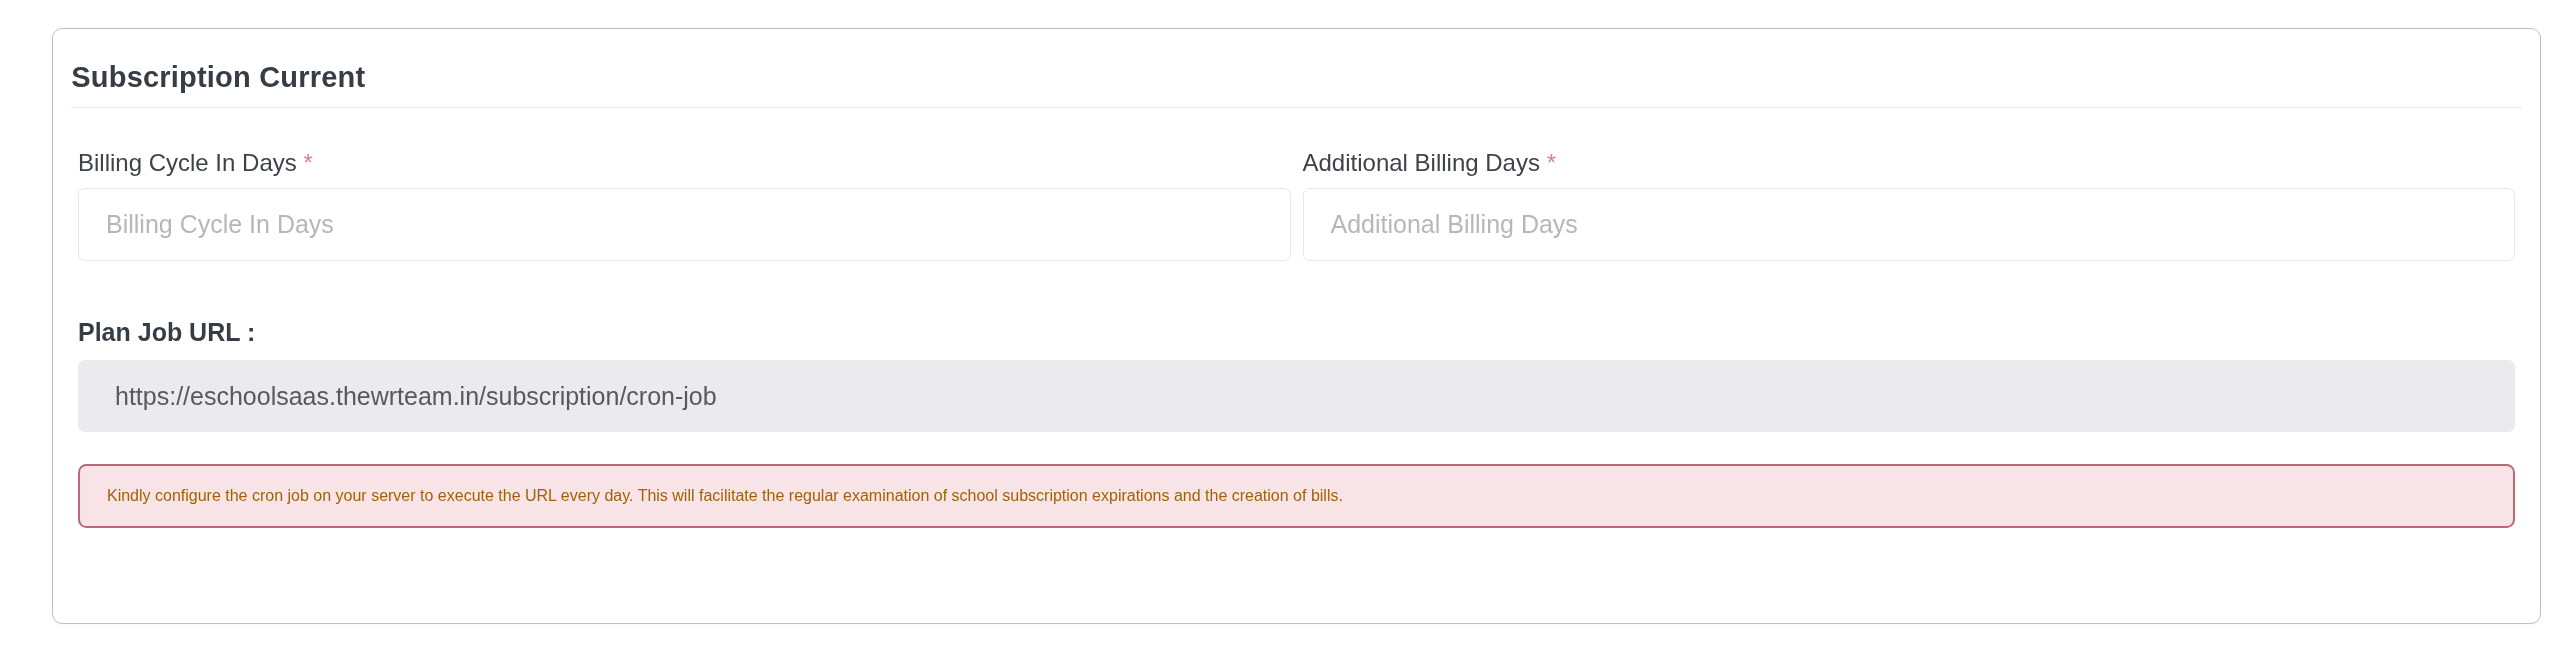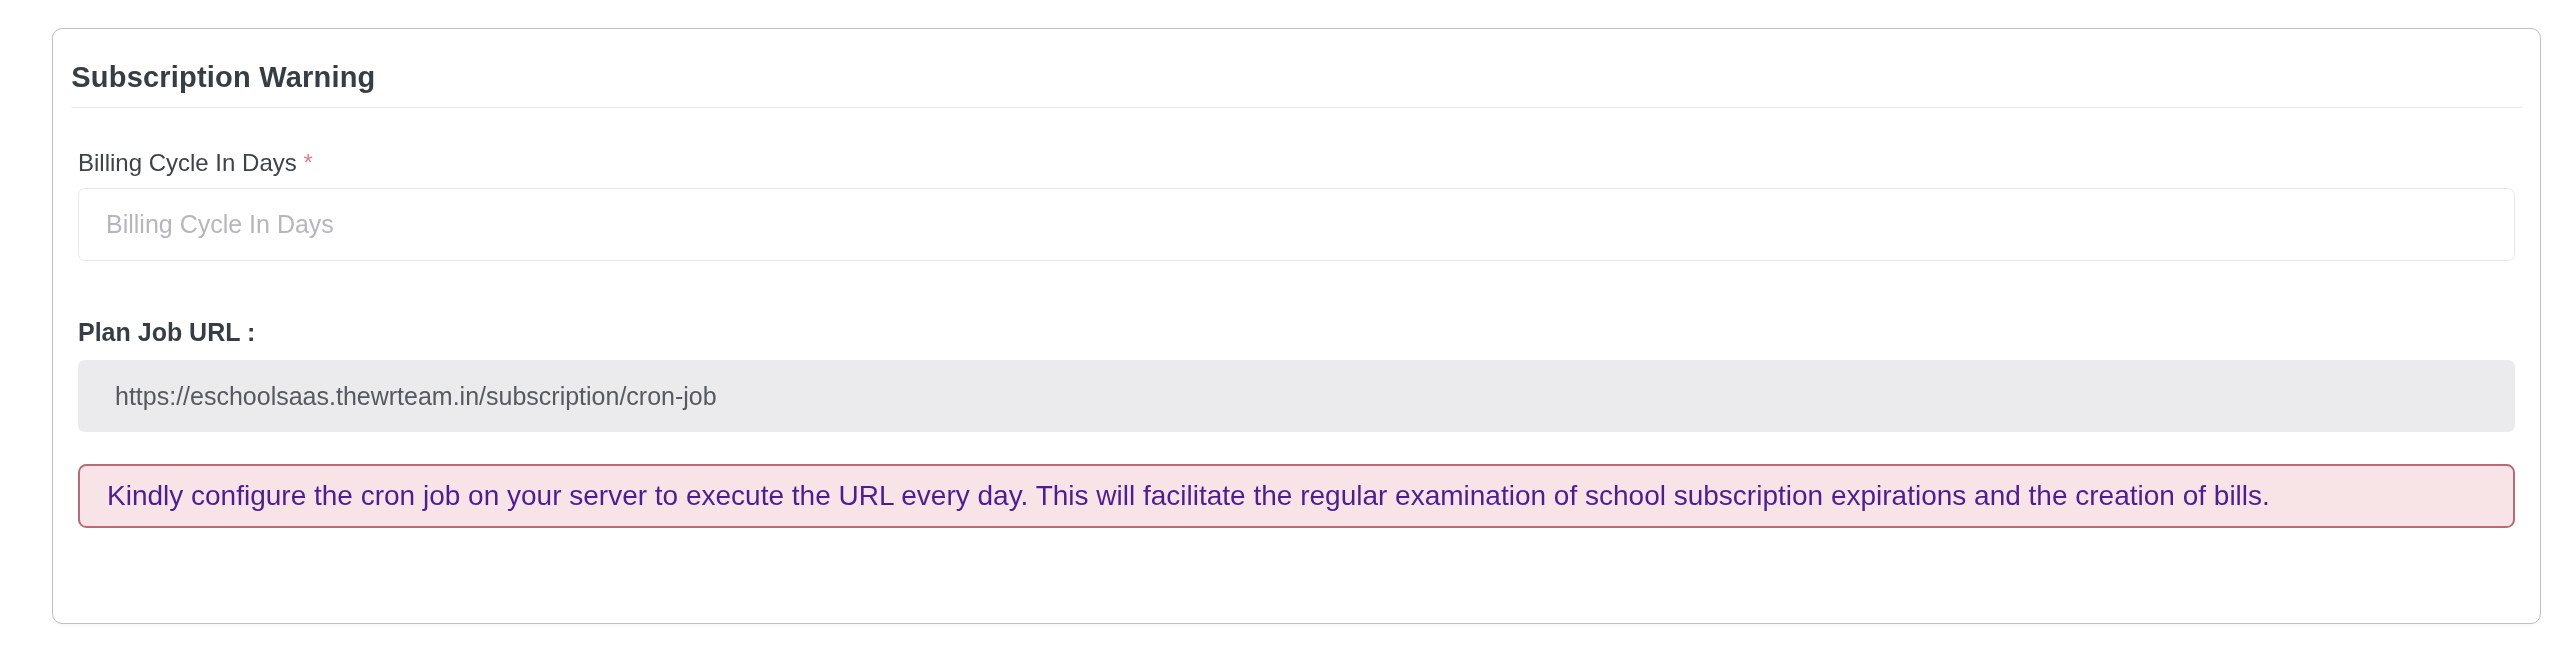--- a/index.html
+++ b/index.html
@@ -106,42 +106,46 @@
   .alert {
     margin-top: 32px;
     height: 64px;
     box-sizing: border-box;
     background: #f8e4e7;
     border: 2.5px solid #b96a76;
     border-radius: 8.3px;
     display: flex;
     align-items: center;
     padding: 0 27px;
-    font-size: 28px;
-    color: #4c1d95;
+    font-size: 16px;
+    color: #a16207;
   }
 </style>
 </head>
 <body>
 
 <div class="page">
   <section class="card">
 
-    <h1 class="card-title">Subscription Warning</h1>
+    <h1 class="card-title">Subscription Current</h1>
     <hr class="divider">
 
     <div class="form-area">
 
       <div class="fields-row">
 
         <div class="field">
           <label class="field-label"><span>Billing Cycle In Days</span><span class="req">*</span></label>
           <input type="text" class="text-input" placeholder="Billing Cycle In Days" style="">
         </div>
 
+        <div class="field">
+          <label class="field-label"><span>Additional Billing Days</span><span class="req">*</span></label>
+          <input type="text" class="text-input" placeholder="Additional Billing Days" style="">
+        </div>
 
 
       </div>
 
       <span class="cron-label">Plan Job URL :</span>
 
       <div class="url-box">
         <span>https://eschoolsaas.thewrteam.in/subscription/cron-job</span>
       </div>
 

